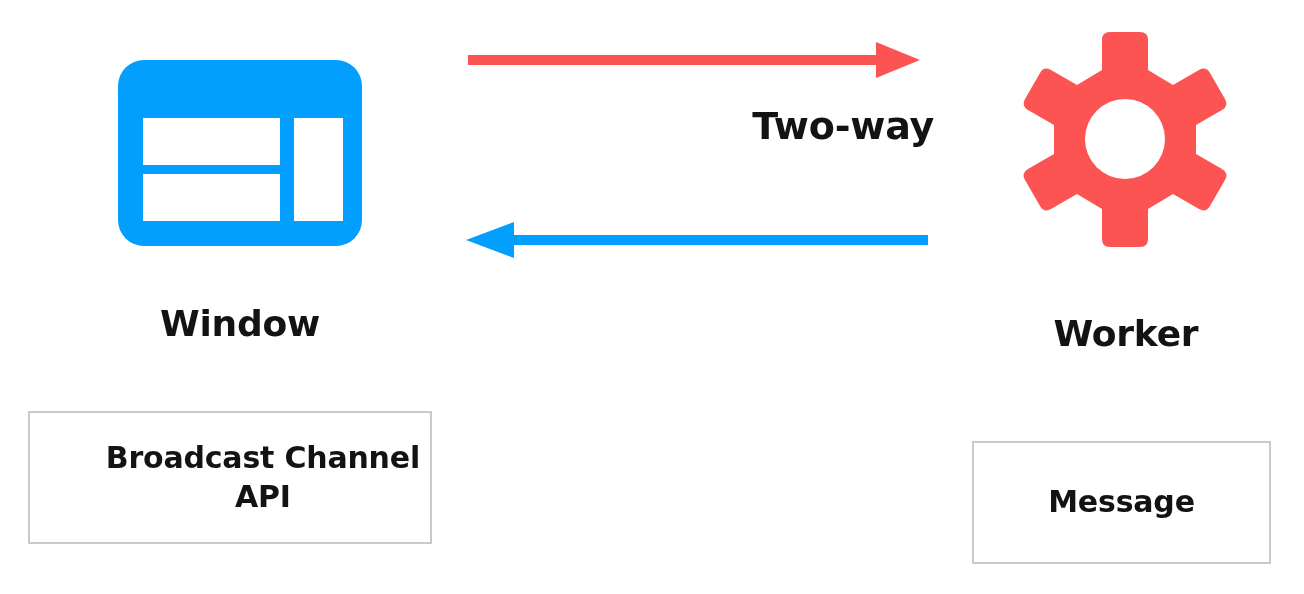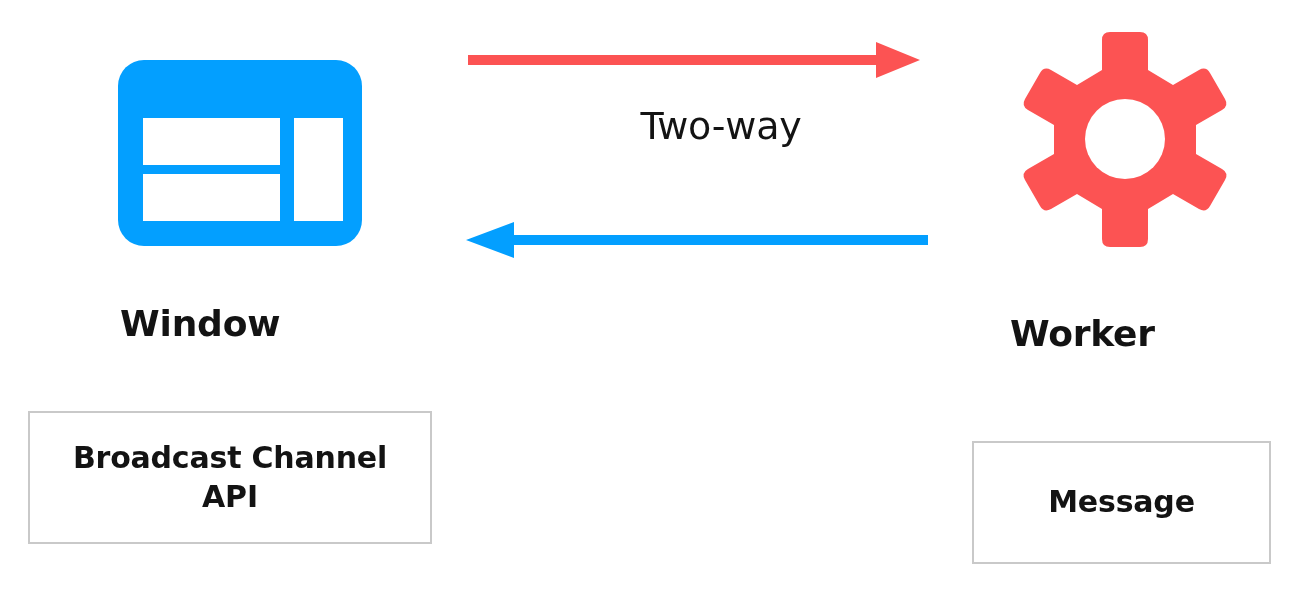--- a/index.html
+++ b/index.html
@@ -63,35 +63,35 @@
     left: 466px;
     top: 222px;
     width: 462px;
     height: 36px;
   }
   .arrow-red svg, .arrow-blue svg { display: block; width: 100%; height: 100%; }
 
   
   .caption {
     position: absolute;
-    left: 496px;
+    left: 484px;
     top: 100px;
     width: 450px;
-    text-align: center;
+    text-align: right;
     font-size: 38px;
-    font-weight: normal;
+    font-weight: bold;
     line-height: 1.4;
     color: #131313;
     letter-spacing: -0.2px;
   }
 
   
   .node-label {
     position: absolute;
-    text-align: left;
+    text-align: center;
     font-size: 36px;
     font-weight: bold;
     color: #131313;
     letter-spacing: -0.2px;
   }
   .label-window { left: 120px; top: 303px; width: 240px; }
   .label-worker { left: 1010px; top: 313px; width: 232px; }
 
   
   .api-box {
@@ -103,21 +103,21 @@
     align-items: center;
     justify-content: center;
     text-align: center;
     font-size: 30px;
     font-weight: bold;
     color: #131313;
     line-height: 1.27;
     letter-spacing: -0.2px;
     padding: 4px 10px;
   }
-  .box-broadcast { left: 28px;  top: 411px; width: 404px; height: 133px; }
+  .box-broadcast { left: 28px;  top: 411px; width: 404px; height: 133px; justify-content: flex-end; }
   .box-client    { left: 487px; top: 411px; width: 402px; height: 133px; }
   .box-message   { left: 972px; top: 441px; width: 299px; height: 123px; }
 </style>
 </head>
 <body>
 
 <div class="stage">
 
   <div class="window-icon">
     <div class="window-pane pane-top-left"></div>

